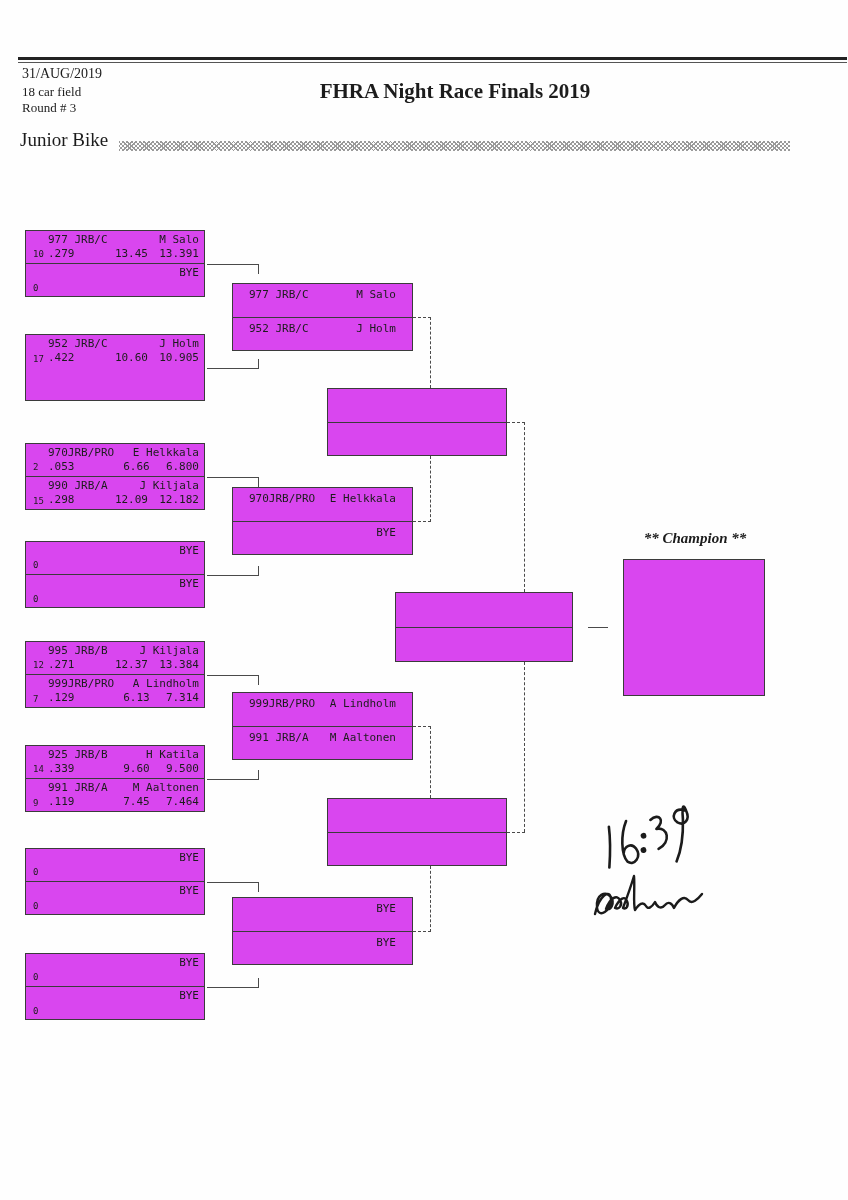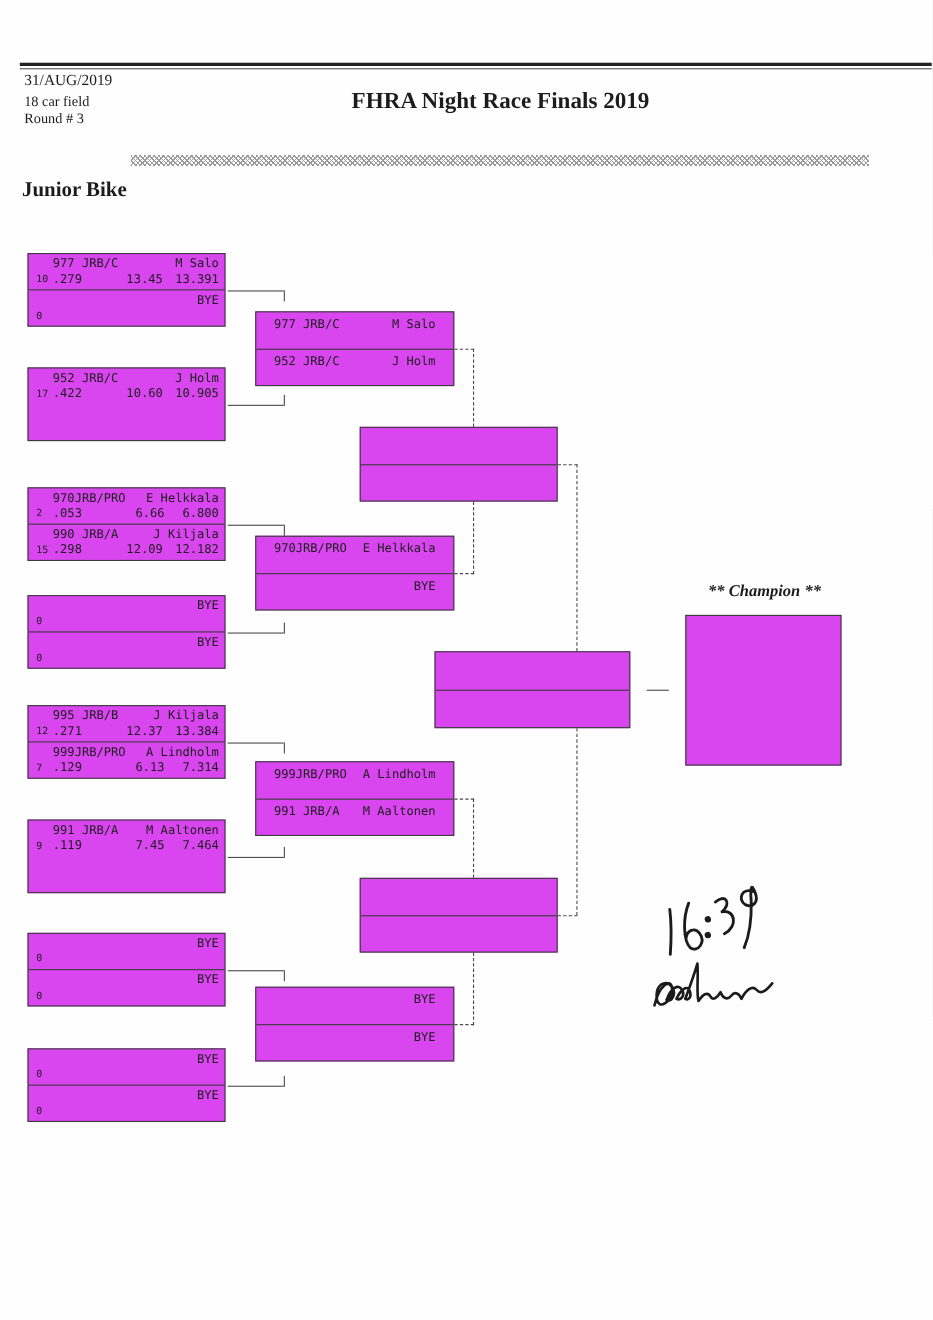--- a/index.html
+++ b/index.html
@@ -10,21 +10,21 @@
     margin:0 auto;
   }
   .abs { position:absolute; }
   
   .rule-thick { left:18px; top:57px; width:829px; height:3px; background:#222; }
   .rule-thin  { left:18px; top:62px; width:829px; height:1px; background:#555; }
   .date   { left:22px; top:66px;  font-size:14px; }
   .field  { left:22px; top:84px;  font-size:13px; }
   .round  { left:22px; top:100px; font-size:13px;text-align:right; }
   .title  { left:240px; top:79px; width:430px; text-align:center; font-size:21px; font-weight:bold; }
-  .klass  { left:20px; top:129px; font-size:19px; font-weight:bold;margin-top:33px; }
+  .klass  { left:20px; top:129px; font-size:19px; font-weight:normal; }
   .hatch  { left:119px; top:141px; width:671px; height:10px;
             background:
               repeating-linear-gradient(45deg,  #9a9a9a 0 1px, transparent 1px 3px),
               repeating-linear-gradient(135deg, #9a9a9a 0 1px, transparent 1px 3px);
           }
   .brand  { left:545px; top:158px; width:300px; text-align:right;
             font-family:"Liberation Sans", sans-serif; font-weight:bold; font-size:13px; }
   .champ-label { left:600px; top:530px; width:190px; text-align:center;
             font-style:italic; font-weight:600; font-size:15px; }
   
@@ -182,20 +182,32 @@
       <div class="l2">
           <span class="seed">7</span>
           <span class="rt">.129</span>
           <span class="dial">6.13</span>
           <span class="et">7.314</span>
         </div>
     </div>
   </div>
 
   <div class="r1box mono" style="top:745px">
+    <div class="half t">
+      <div class="l1">
+          <span>925 JRB/B</span>
+          <span>H Katila</span>
+        </div>
+      <div class="l2">
+          <span class="seed">14</span>
+          <span class="rt">.339</span>
+          <span class="dial">9.60</span>
+          <span class="et">9.500</span>
+        </div>
+    </div>
     <div class="half">
       <div class="l1">
           <span>991 JRB/A</span>
           <span>M Aaltonen</span>
         </div>
       <div class="l2">
           <span class="seed">9</span>
           <span class="rt">.119</span>
           <span class="dial">7.45</span>
           <span class="et">7.464</span>

